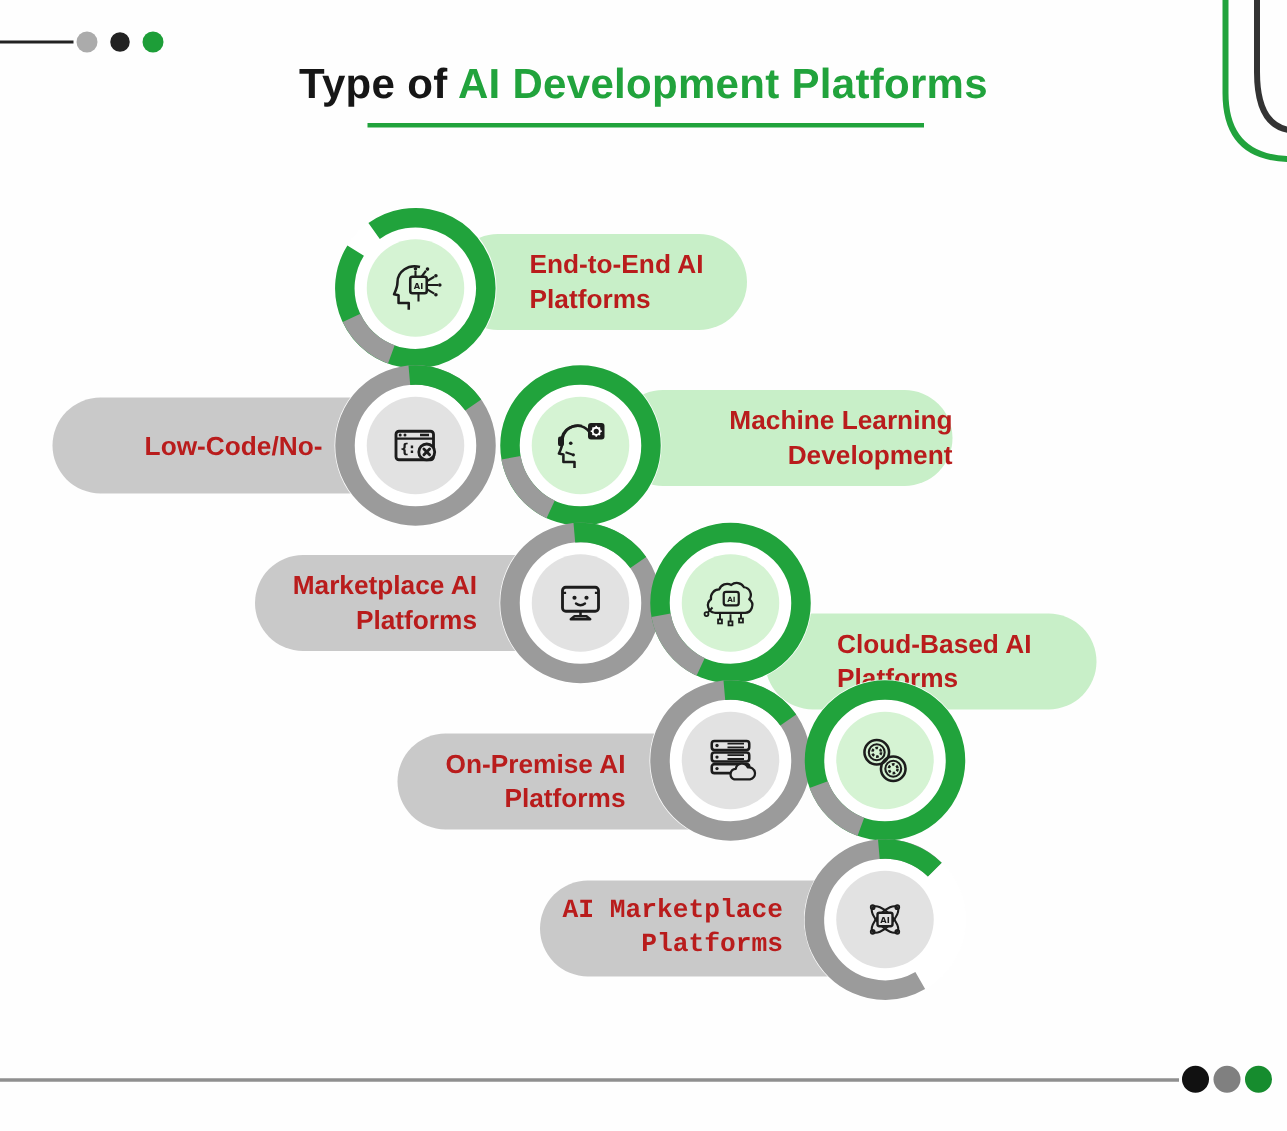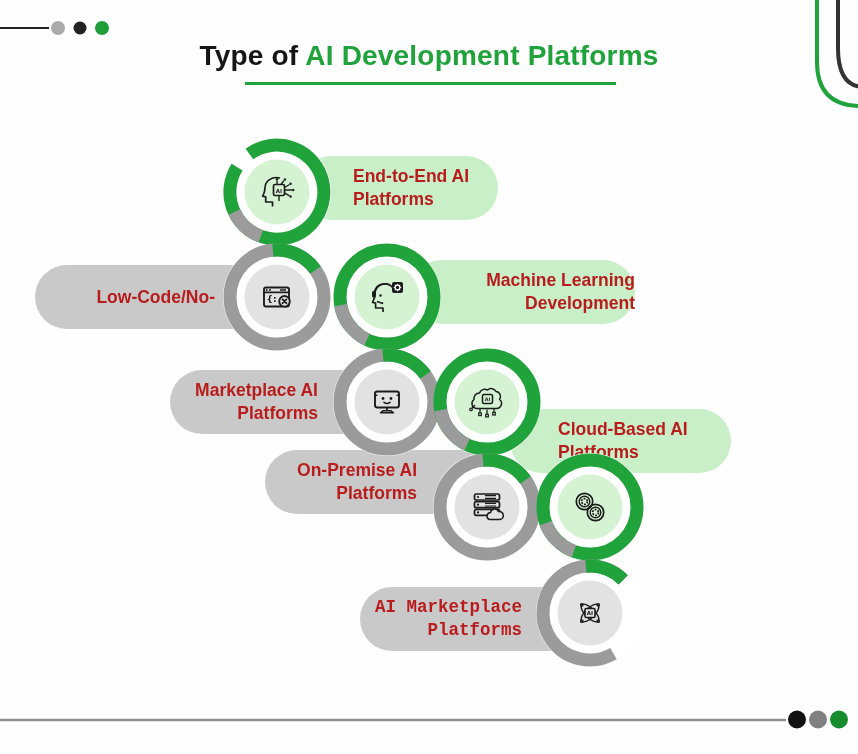--- a/index.html
+++ b/index.html
@@ -14,21 +14,21 @@
   .pill{position:absolute;height:64px;border-radius:32px;display:flex;flex-direction:column;
         justify-content:center;font-weight:bold;font-size:17.5px;line-height:23px;
         color:#b91c1c;z-index:1;}
   .pill.green{background:var(--green-light);text-align:left;}
   .pill.gray{background:var(--gray-light);text-align:right;}
   .p1{left:300px;top:156px;width:198px;padding-left:53px;}
   .p2{left:35px;top:265px;width:268px;padding-right:88px;}
   .p3{left:410px;top:260px;width:225px;padding-left:48px;align-items:flex-end;}
   .p4{left:170px;top:370px;width:245px;padding-right:97px;}
   .p5{left:510px;top:366px;width:221px;padding-left:48px;margin-top:43px;}
-  .p6{left:265px;top:450px;width:250px;padding-right:98px;}
+  .p6{left:265px;top:489px;width:250px;padding-right:98px;}
   .p7{left:612px;top:471px;width:218px;padding-left:53px;}
   .p8{left:360px;top:587px;width:258px;padding-right:96px;font-family:Liberation Mono, monospace;}
   #art{position:absolute;left:0;top:0;z-index:2;pointer-events:none;}
   #art text{font-family:"DejaVu Sans","Liberation Sans",sans-serif;font-weight:bold;}
 </style>
 </head>
 <body>
 
 <div id="canvas" style="--green: #21a33c; --green-light: #c8efc8; --gray-light: #c9c9c9;">
 

